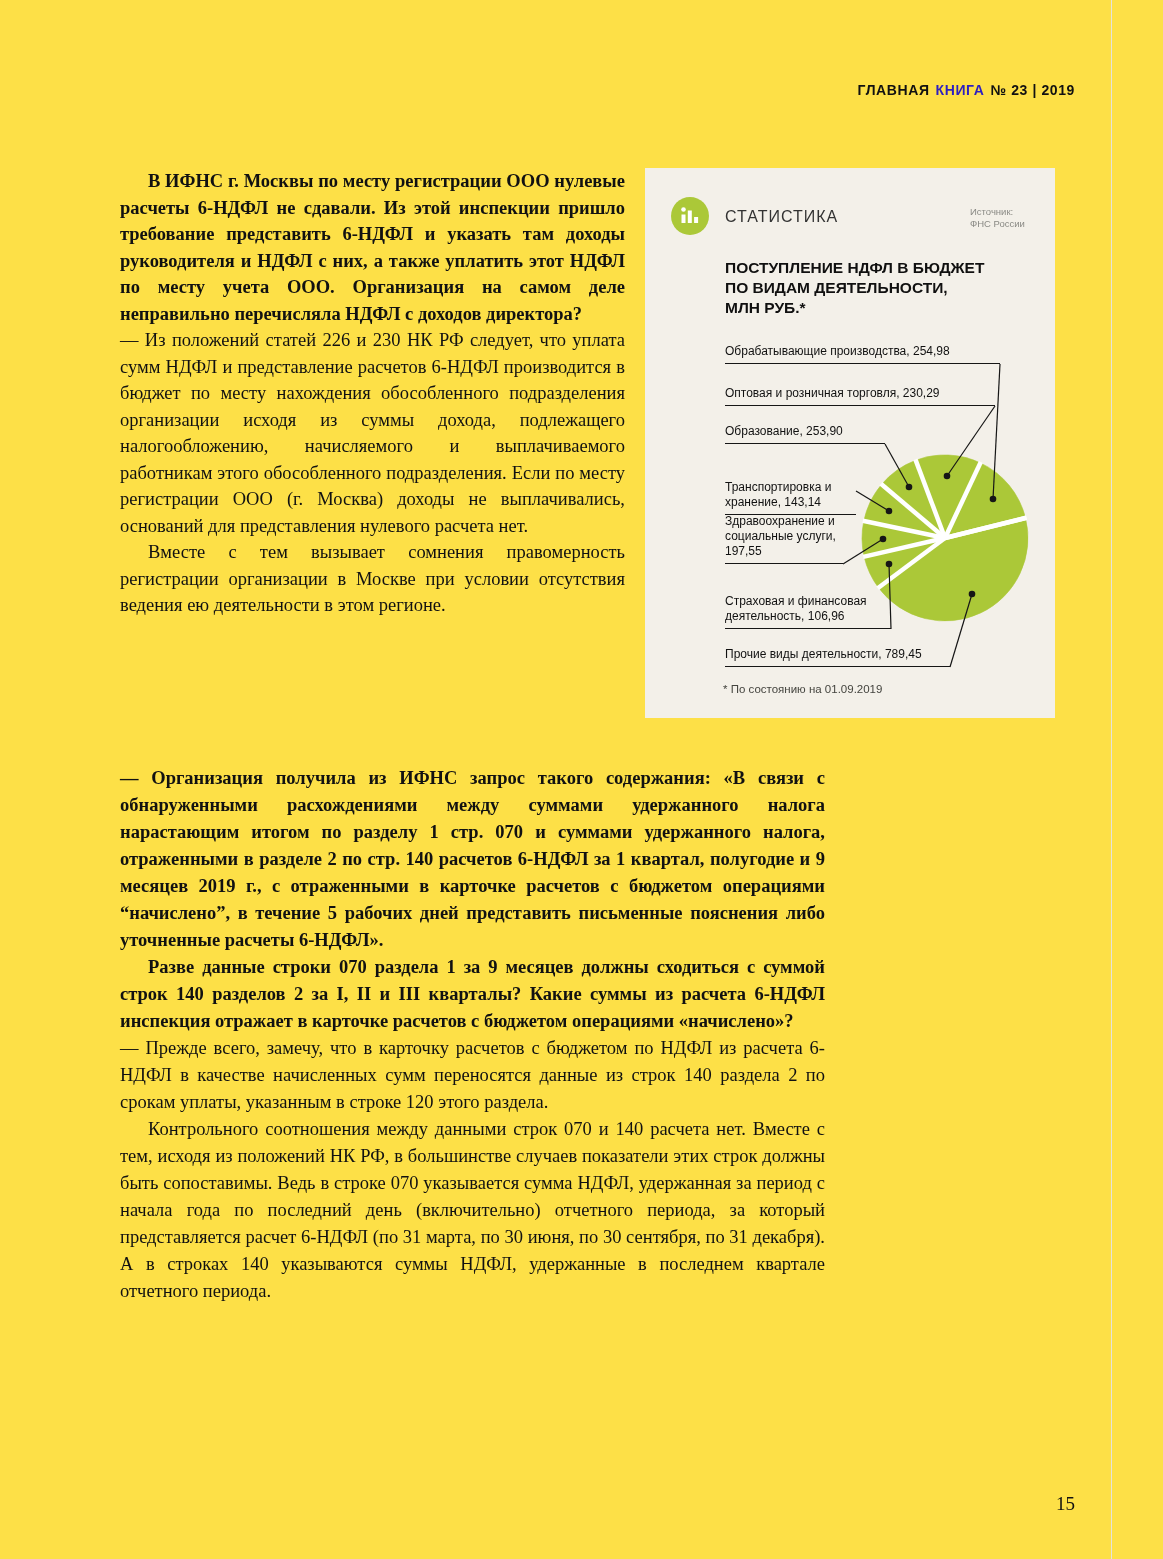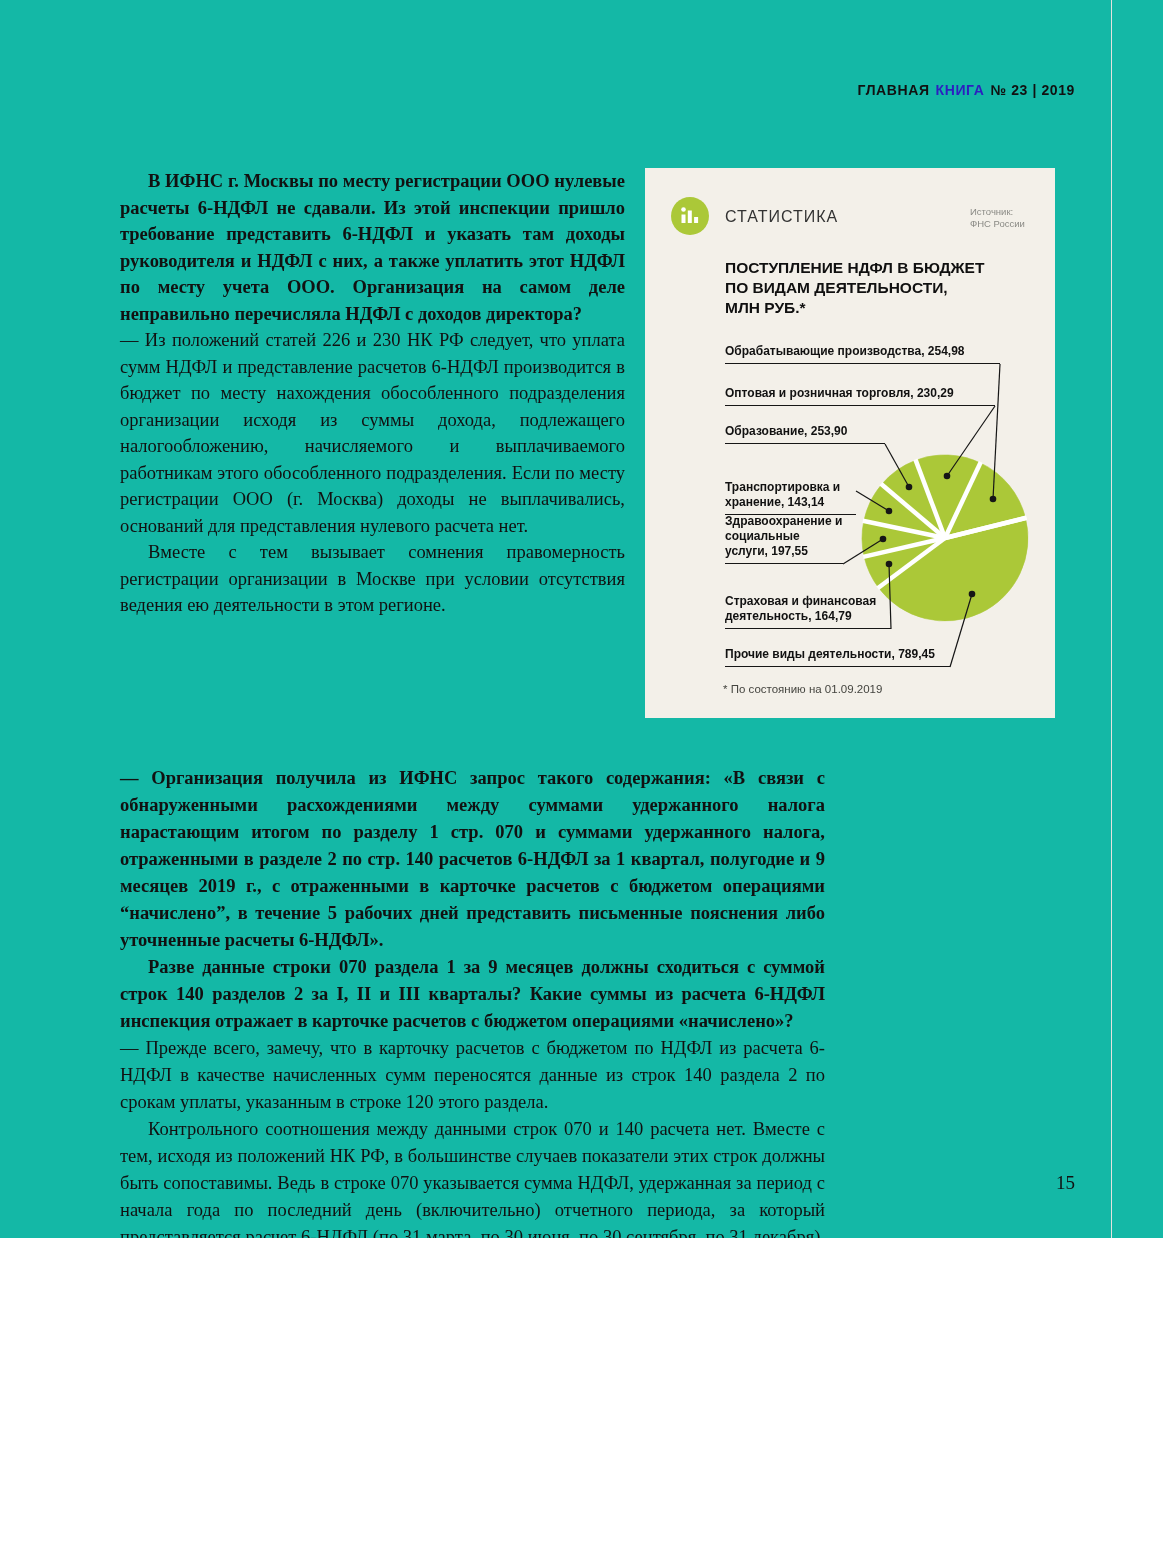--- a/index.html
+++ b/index.html
@@ -1,18 +1,18 @@
 <!DOCTYPE html>
 <html><head>
 <meta charset="utf-8">
 <style>
   * { margin:0; padding:0; box-sizing:border-box; }
   html,body { background:#ffffff; }
   .page {
-    position:relative; width:1163px; height:1238px; background:#14b8a6;
+    position:relative; width:1163px; height:1559px; background:#fde047;
     font-family:"Liberation Serif", serif; color:#111; overflow:hidden;
   }
   .rule-right { position:absolute; top:0; bottom:0; left:1111px; width:1px; background:#e3e2de; }
 
   
   .masthead {
     position:absolute; top:82px; right:88px;
     font-family:"Liberation Sans", sans-serif; font-weight:bold;
     font-size:14px; letter-spacing:0.6px; color:#111; white-space:nowrap;
   }
@@ -30,21 +30,21 @@
     position:relative; width:410px; height:550px; background:#f3f0e9;
     font-family:"Liberation Sans", sans-serif; flex:0 0 auto;
   }
   #stats-svg { position:absolute; left:0; top:0; z-index:1; }
   .stats-icon { position:absolute; left:26px; top:29px; width:38px; height:38px; z-index:2; }
   .stats-label { position:absolute; left:80px; top:40px; font-size:16px; letter-spacing:1px; color:#333; z-index:2; }
   .stats-source { position:absolute; left:325px; top:38px; font-size:9.5px; line-height:12px; color:#8a8a85; z-index:2; }
   .stats-title { position:absolute; left:80px; top:90px; font-size:15.5px; line-height:20px; font-weight:bold; color:#101010; z-index:2; }
   .stats .row {
     position:absolute; left:80px; z-index:2;
-    font-size:12px; line-height:15px; font-weight:bold; color:#111;
+    font-size:12px; line-height:15px; font-weight:normal; color:#111;
     padding-bottom:4px; border-bottom:1.5px solid #161616;
   }
   .row.r0 { top:176px; width:275px; }
   .row.r1 { top:218px; width:270px; }
   .row.r2 { top:256px; width:160px; }
   .row.r3 { top:288px; width:131px;margin-top:24px; }
   .row.r4 { top:346px; width:118px; }
   .row.r5 { top:426px; width:166px; }
   .row.r6 { top:479px; width:225px; }
   .stats-footnote { position:absolute; left:78px; top:515px; font-size:11.5px; color:#44443f; z-index:2; }
@@ -124,21 +124,21 @@
         <div>ПОСТУПЛЕНИЕ НДФЛ В БЮДЖЕТ</div>
         <div>ПО ВИДАМ ДЕЯТЕЛЬНОСТИ,</div>
         <div>МЛН РУБ.*</div>
       </div>
 
       <div class="row r0">Обрабатывающие производства, 254,98</div>
       <div class="row r1">Оптовая и розничная торговля, 230,29</div>
       <div class="row r2">Образование, 253,90</div>
       <div class="row r3">Транспортировка и хранение, 143,14</div>
       <div class="row r4">Здравоохранение и социальные услуги, 197,55</div>
-      <div class="row r5">Страховая и финансовая деятельность, 164,79</div>
+      <div class="row r5">Страховая и финансовая деятельность, 106,96</div>
       <div class="row r6">Прочие виды деятельности, 789,45</div>
 
       <div class="stats-footnote">* По состоянию на 01.09.2019</div>
     </aside>
   </div>
 
   <div class="bottom">
     <p class="q">— Организация получила из ИФНС запрос такого содержания: «В связи с обнаруженными расхождениями между суммами удержанного налога нарастающим итогом по разделу 1 стр. 070 и суммами удержанного налога, отраженными в разделе 2 по стр. 140 расчетов 6-НДФЛ за 1 квартал, полугодие и 9 месяцев 2019 г., с отраженными в карточке расчетов с бюджетом операциями “начислено”, в течение 5 рабочих дней представить письменные пояснения либо уточненные расчеты 6-НДФЛ».</p>
     <p class="q indent">Разве данные строки 070 раздела 1 за 9 месяцев должны сходиться с суммой строк 140 разделов 2 за I, II и III кварталы? Какие суммы из расчета 6-НДФЛ инспекция отражает в карточке расчетов с бюджетом операциями «начислено»?</p>
     <p class="a">— Прежде всего, замечу, что в карточку расчетов с бюджетом по НДФЛ из расчета 6-НДФЛ в качестве начисленных сумм переносятся данные из строк 140 раздела 2 по срокам уплаты, указанным в строке 120 этого раздела.</p>

